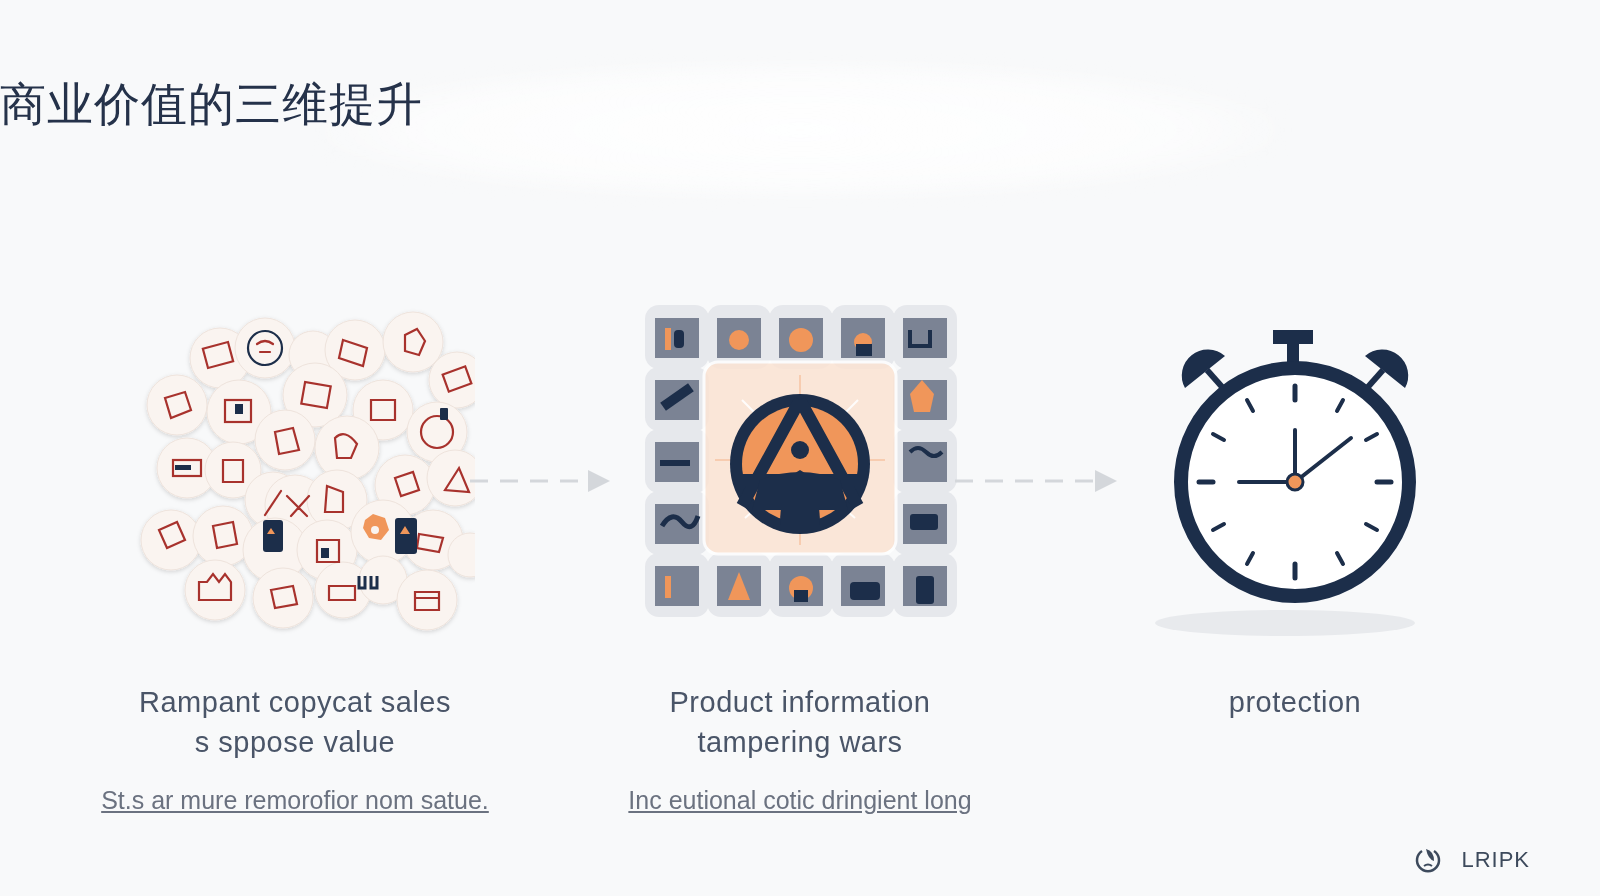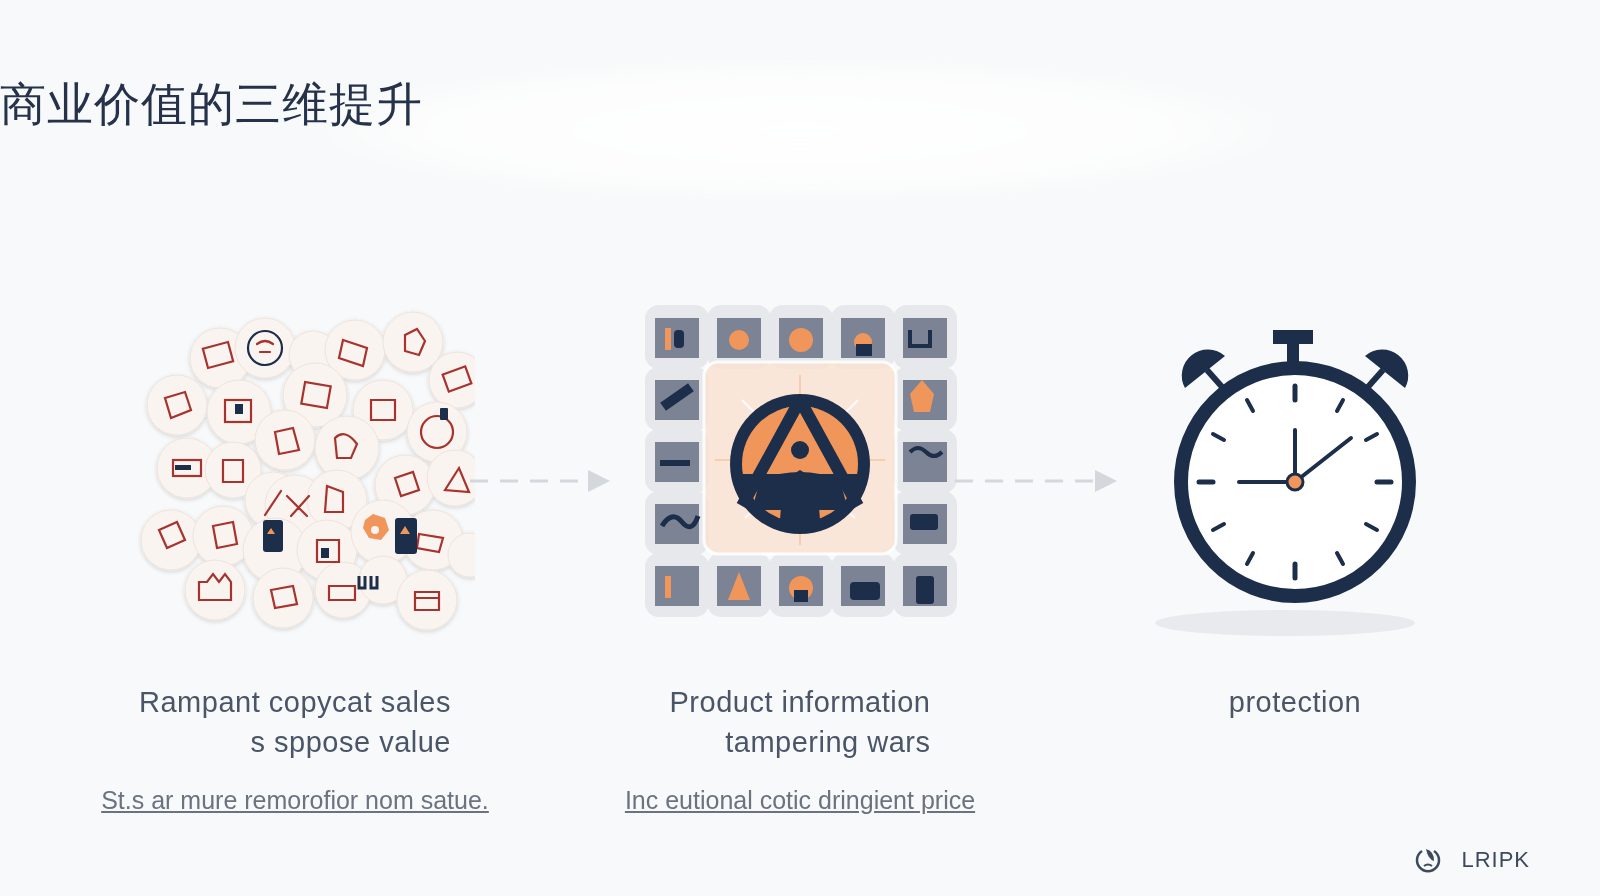--- a/index.html
+++ b/index.html
@@ -26,21 +26,21 @@
     .col {
       position: absolute; top: 300px; width: 420px;
       display: flex; flex-direction: column; align-items: center;
     }
     .col.c1 { left: 85px; }
     .col.c2 { left: 590px; }
     .col.c3 { left: 1085px; }
     .illus { width: 360px; height: 340px; position: relative; }
     .heading {
       margin-top: 42px;
-      text-align: right; font-size: 29px; line-height: 40px;
+      text-align: center; font-size: 29px; line-height: 40px;
       color: #4a5568; letter-spacing: 0.5px;
     }
     .sub {
       margin-top: 24px; text-align: center;
       font-size: 25px; color: #6b7280; font-weight: 300;
       white-space: nowrap;
       text-decoration: underline;
     }
     .arrow { position: absolute; height: 30px; }
     .arrow.a1 { left: 470px; top: 466px; width: 145px; }
@@ -246,21 +246,21 @@
         <circle cx="180" cy="150" r="9" fill="#1c2e4a"></circle>
         <path d="M160 226 q0 -46 20 -56 q20 10 20 56z" fill="#1c2e4a"></path>
         <path d="M140 180 q40 -16 80 0 l8 30 h-96z" fill="#1c2e4a"></path>
       </g>
     </svg>
   </div>
   <div class="heading">
     <div>Product information</div>
     <div>tampering wars</div>
   </div>
-  <div class="sub">Inc eutional cotic dringient price</div>
+  <div class="sub">Inc eutional cotic dringient long</div>
 </div>
 
 <div class="arrow a2">
   <svg width="170" height="30" viewBox="0 0 170 30">
     <line x1="0" y1="15" x2="145" y2="15" stroke="#d4d7db" stroke-width="3" stroke-dasharray="18 12"></line>
     <path d="M140 4 L162 15 L140 26 Z" fill="#d4d7db"></path>
   </svg>
 </div>
 
 <div class="col c3">

